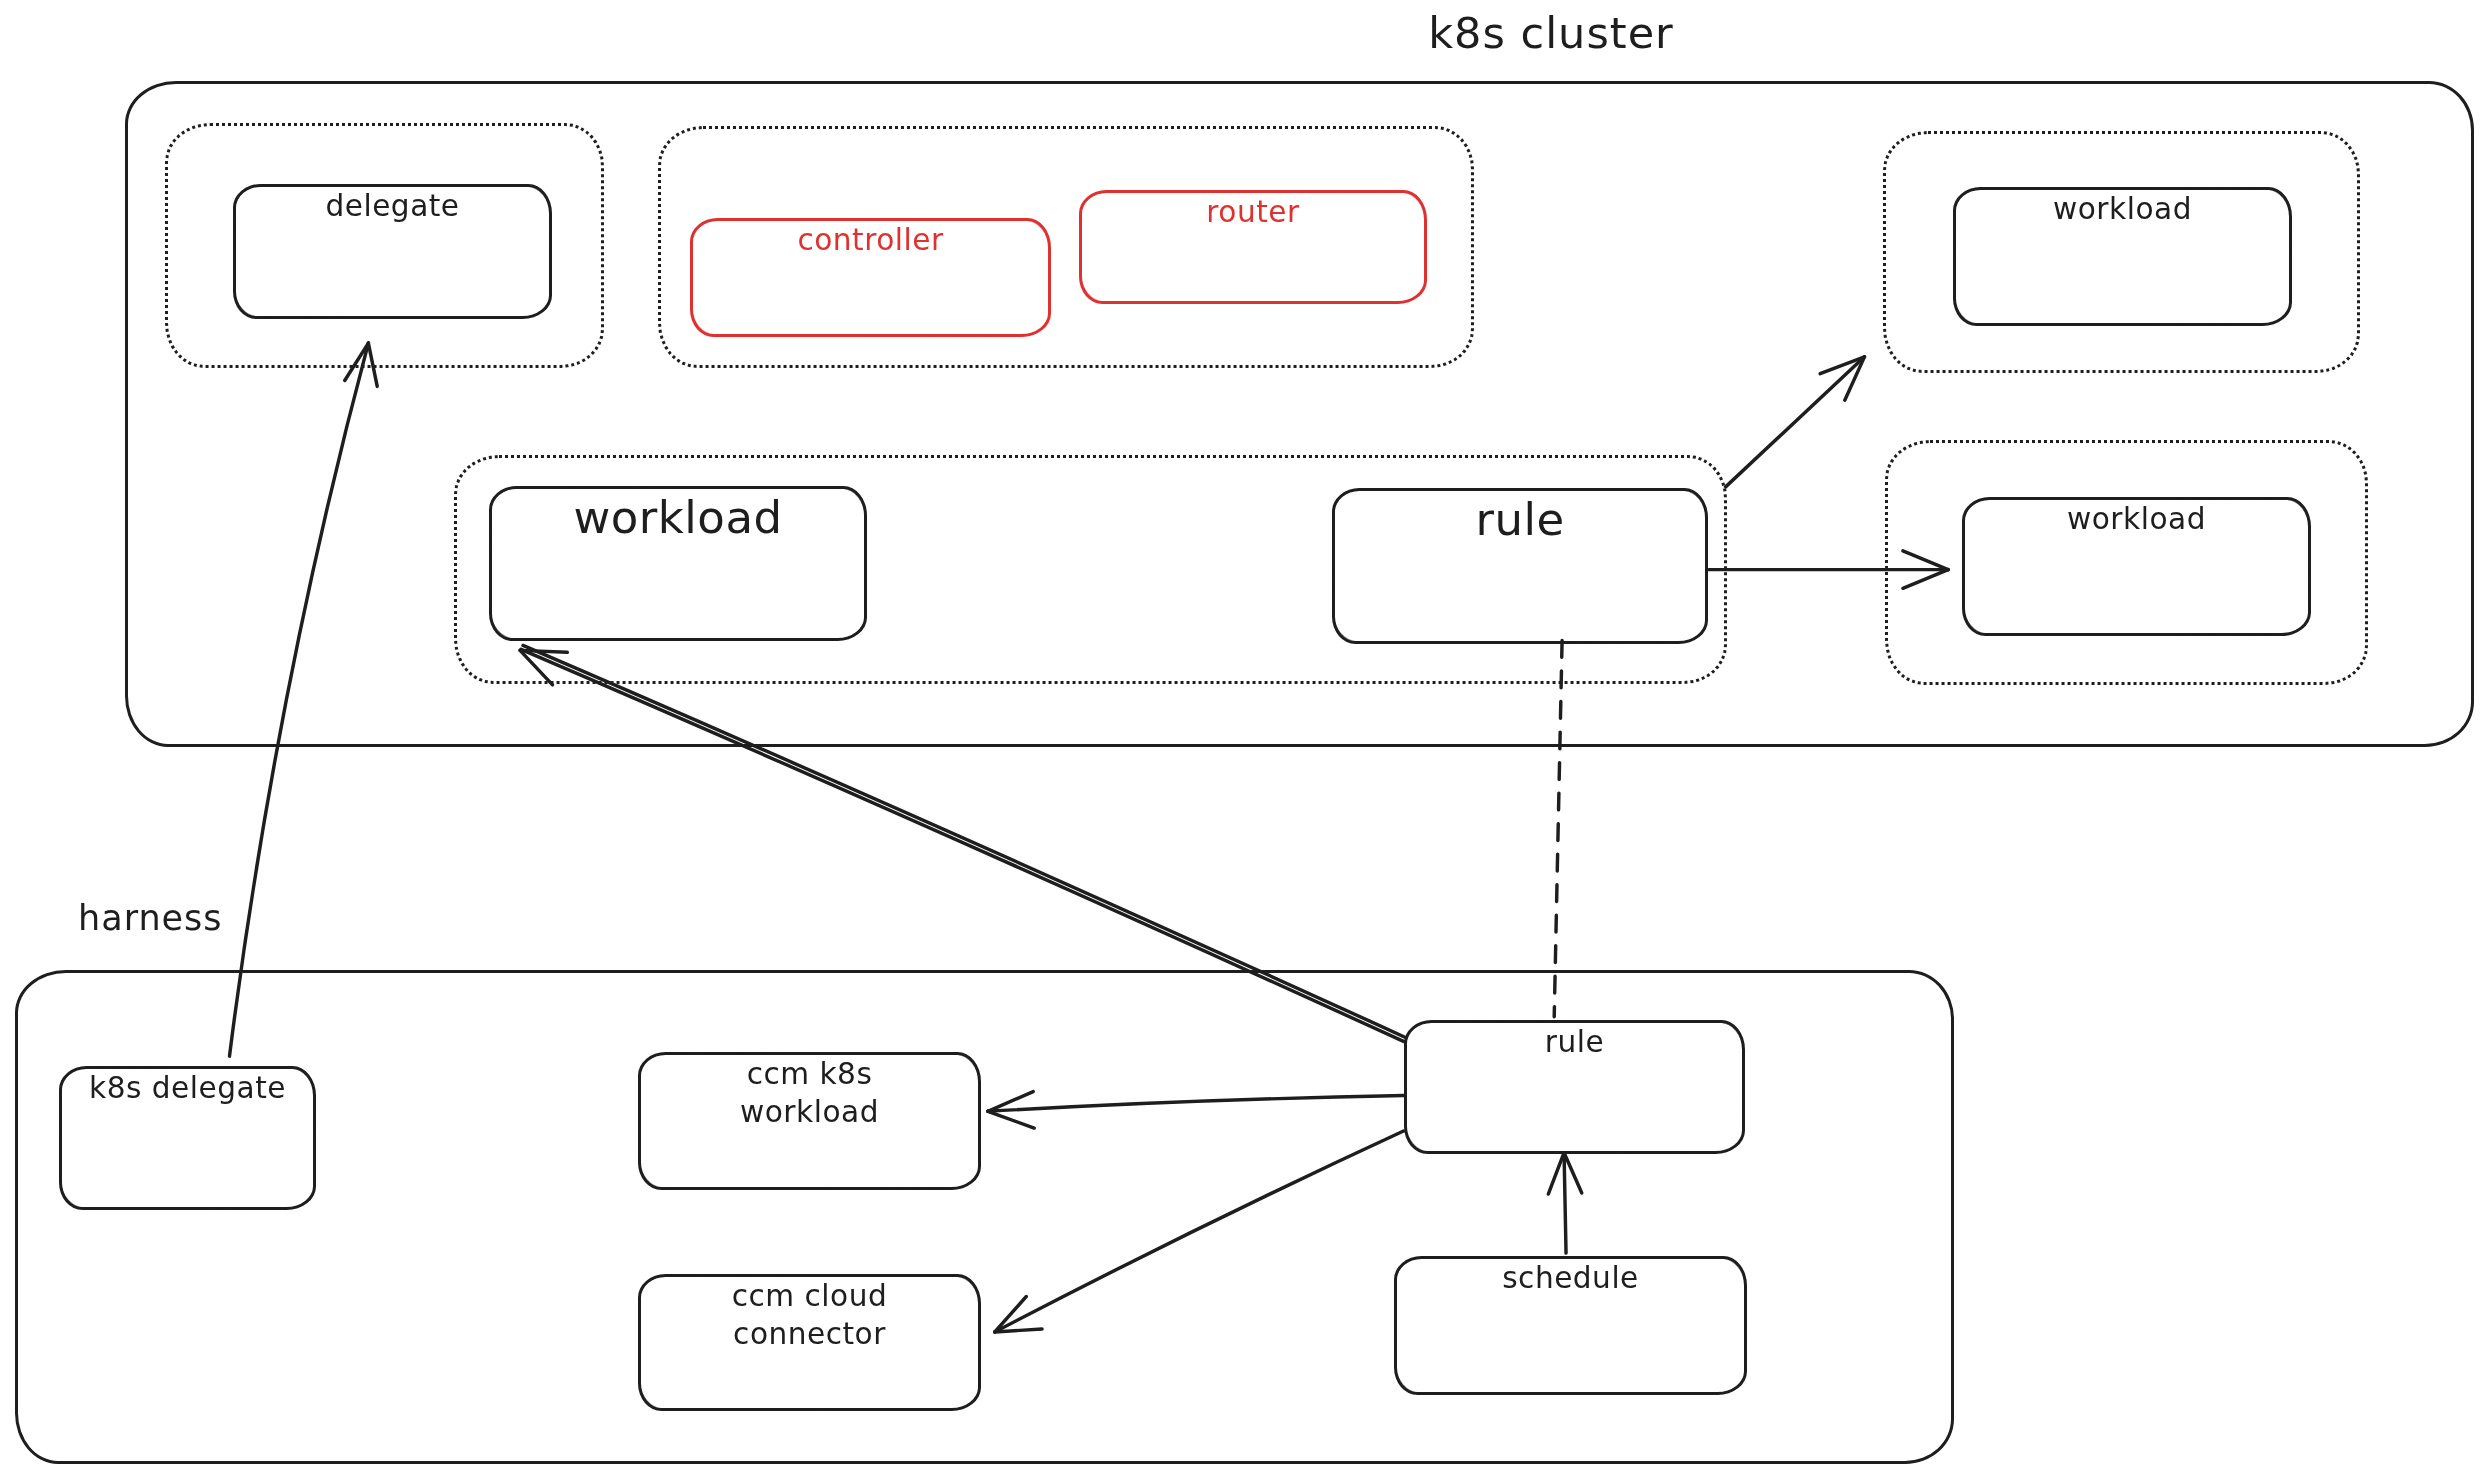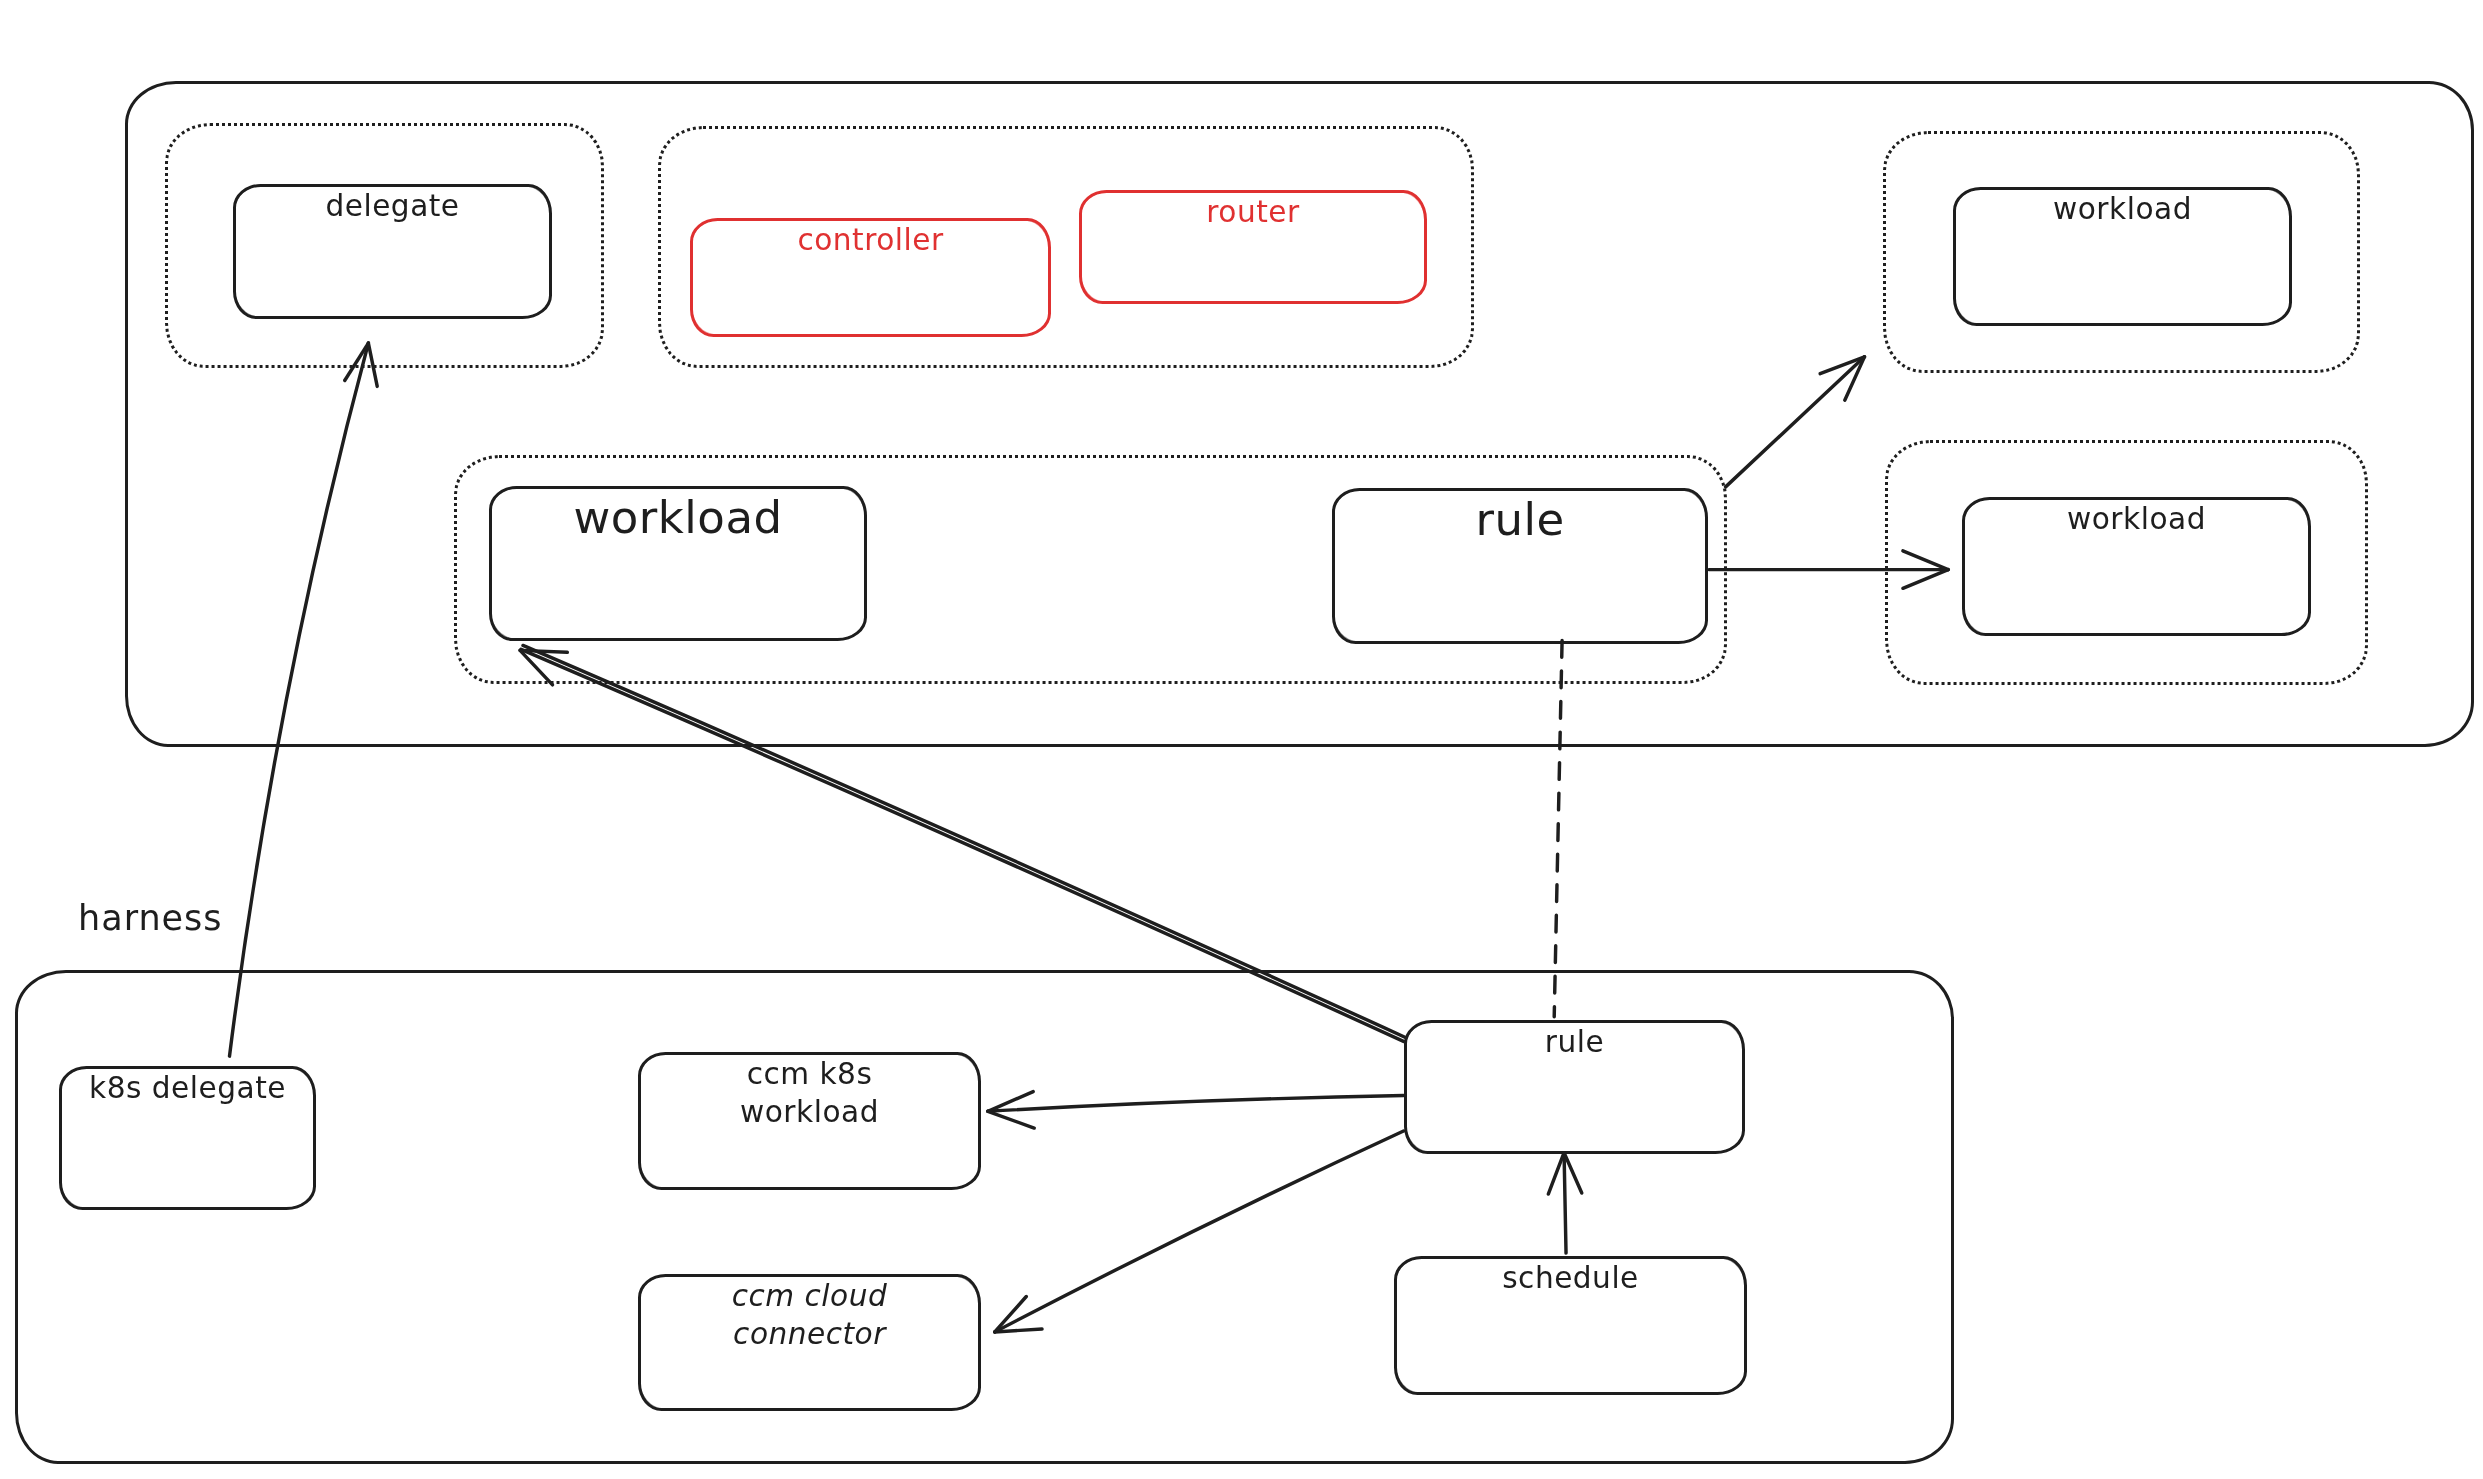--- a/index.html
+++ b/index.html
@@ -30,20 +30,21 @@
   
   #wires{position:absolute;left:0;top:0;width:2483px;height:1480px;}
   #wires path,#wires line{stroke:#1e1e1e;stroke-width:3.5;fill:none;stroke-linecap:round;}
   .dashed{stroke-dasharray:17 14;}
 </style>
 </head>
 <body>
 
 <div id="stage">
 
+  <div class="title" style="left:1403px;top:7.9px;width:296px;text-align:center;">k8s cluster</div>
   <div class="frame outer" style="left:125px;top:81px;width:2343px;height:660px;"></div>
 
   <div class="title small" style="left:39px;top:898px;">harness</div>
   <div class="frame outer" style="left:14.8px;top:970px;width:1933px;height:488px;"></div>
 
   <div class="group" style="left:165px;top:123px;width:433px;height:239px;"></div>
   <div class="group" style="left:658px;top:126px;width:810px;height:236px;"></div>
   <div class="group" style="left:1883px;top:131px;width:471px;height:236px;"></div>
   <div class="group" style="left:1885px;top:440px;width:477px;height:239px;"></div>
   <div class="group" style="left:454px;top:455px;width:1267px;height:223px;"></div>
@@ -70,21 +71,21 @@
     <span class="label">workload</span>
   </div>
 
   <div class="node" style="left:59px;top:1066px;width:251px;height:138px;">
     <span class="label">k8s delegate</span>
   </div>
   <div class="node" style="left:638px;top:1052px;width:337px;height:132px;">
     <span class="label">ccm k8s
 workload</span>
   </div>
-  <div class="node" style="left:638px;top:1274px;width:337px;height:131px;font-style:italic;">
+  <div class="node" style="left:638px;top:1274px;width:337px;height:131px;">
     <span class="label">ccm cloud
 connector</span>
   </div>
   <div class="node" style="left:1404px;top:1020px;width:335px;height:128px;">
     <span class="label">rule</span>
   </div>
   <div class="node" style="left:1394px;top:1256px;width:347px;height:133px;">
     <span class="label">schedule</span>
   </div>
 

